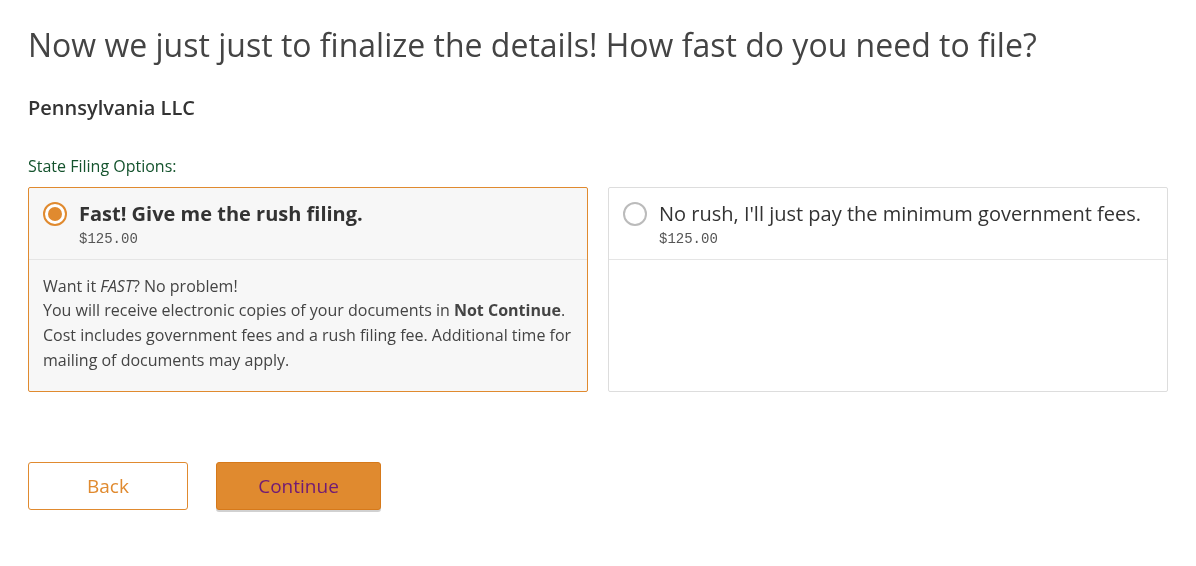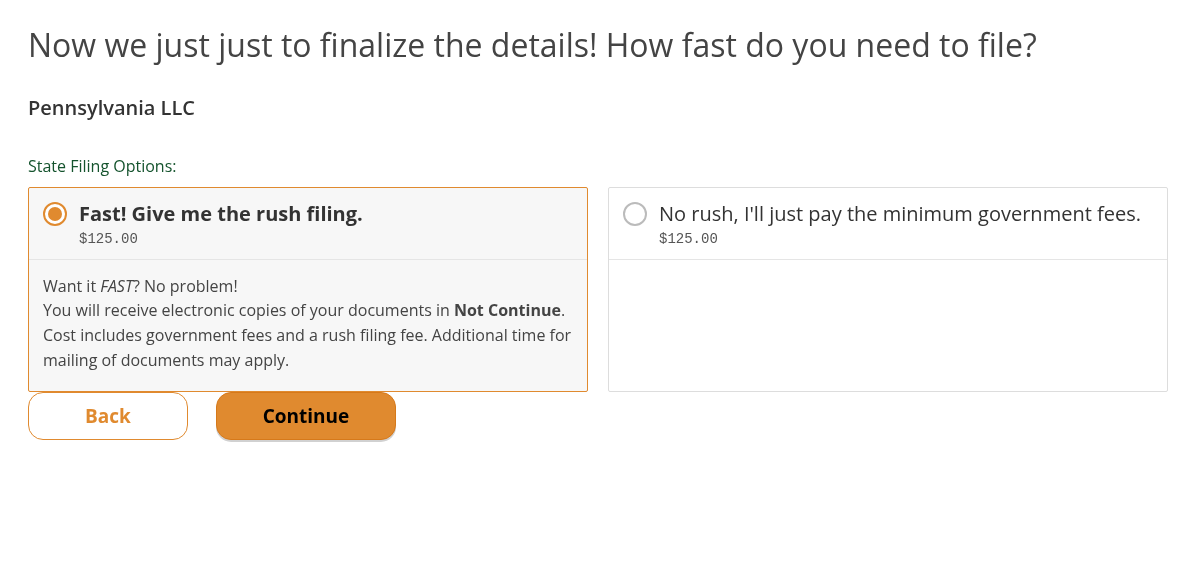--- a/index.html
+++ b/index.html
@@ -25,20 +25,21 @@
     }
     .section-label[data-name="section-label"] {
       font-size: 16px;
       font-weight: 400;
       color: #14532d;
       margin-bottom: 10px;
     }
     .options-row {
       display: flex;
       gap: 20px;
+      margin-bottom: 70px;
       border-radius: 13px;
     }
     .option-card {
       flex: 1;
       border: 1px solid #ddd;
       border-radius: 2px;
       background: #fff;
       cursor: pointer;
       display: flex;
       flex-direction: column;
@@ -100,37 +101,36 @@
     .option-body em { font-style: italic; }
     .option-body strong { font-weight: 700; }
     .actions-row {
       display: flex;
       align-items: center;
       gap: 28px;
     }
     .btn {
       font-size: 19px;
       padding: 10px 20px;
-      border-radius: 15px;
+      border-radius: 3px;
       cursor: pointer;
       text-align: center;
       font-family: inherit;
-      font-weight: bold;
     }
     .btn-back {
       border: 1px solid #e08a2f;
       color: #e08a2f;
       background: #fff;
       width: 160px;
     }
     .btn-continue {
       border: 1px solid #d6791a;
       background: #e08a2f;
-      color: #000000;
-      width: 180px;
+      color: #701a75;
+      width: 165px;
       box-shadow: 0 2px 0 rgba(0,0,0,0.18);
     }
     .btn-save {
       border: 1px solid #e08a2f;
       color: #e08a2f;
       background: #fff;
       font-size: 17px;
       padding: 8px 16px;
     }
   </style>

